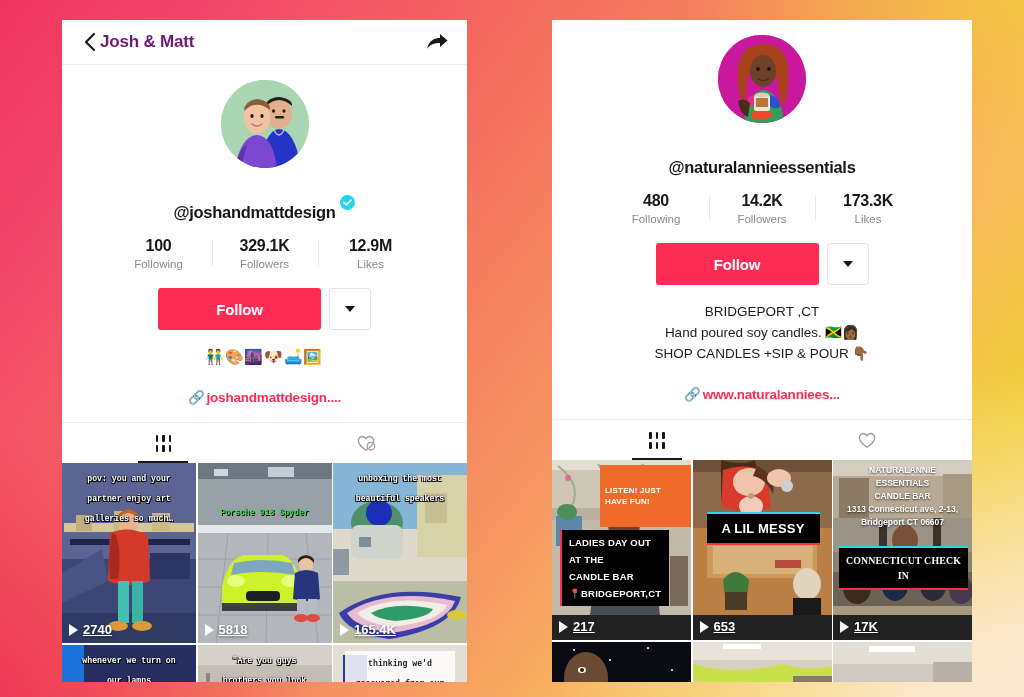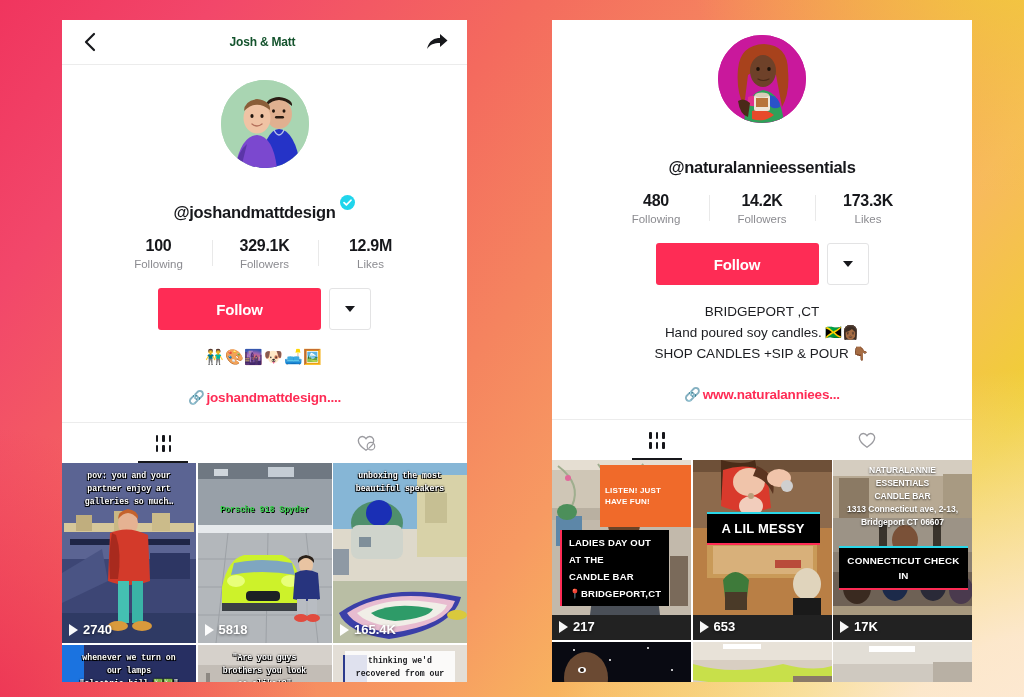--- a/index.html
+++ b/index.html
@@ -48,24 +48,23 @@
   .hdr {
     height: 45px;
     display: flex;
     align-items: center;
     padding: 0 18px;
     border-bottom: 1px solid #ececec;
     background: #fff;
   }
   .hdr-title {
     flex: 1;
-    text-align: center;
-    font-size: 12px;
+    font-size: 17px;
     font-weight: bold;
-    color: #14532d;
+    color: #701a75;
     letter-spacing: -0.2px;
     white-space: nowrap;
     overflow: hidden;
   }
   .back-ico { width: 20px; height: 22px; flex: 0 0 20px; }
   .share-ico { width: 24px; height: 22px; flex: 0 0 24px; }
 
   
   .profile { padding-top: 15px; background: #fff; }
   .avatar-wrap { display: flex; justify-content: center; }
@@ -218,36 +217,37 @@
   .vcell.short { height: 48px; }
   .vcap {
     position: absolute;
     top: 6px; left: 0; right: 0;
     text-align: center;
     padding: 0 5px;
     font-family: "Liberation Mono", monospace;
     font-size: 8.2px;
     font-weight: bold;
     color: #fff;
-    line-height: 13px;
+    line-height: 20px;
     text-shadow: 0 0 2px #000, 1px 1px 0 #000, -1px 1px 0 #000;
     z-index: 3;
     white-space: pre-line;
   }
   .vcap.dark { color: #17181c; text-shadow: none; background: rgba(255,255,255,0.85); margin: 0 12px; padding: 3px 2px; }
   .vcap.green { color: #35d24a; text-shadow: 1px 1px 0 #000; top: 40px; }
   .plays {
     position: absolute;
     left: 7px; bottom: 6px;
     display: flex; align-items: center; gap: 5px;
     color: #fff;
     font-size: 13px;
     font-weight: bold;
     text-shadow: 0 1px 3px rgba(0,0,0,0.55);
     z-index: 4;
+    text-decoration: underline;
   }
   .play-ico {
     width: 0; height: 0;
     border-top: 6px solid transparent;
     border-bottom: 6px solid transparent;
     border-left: 9.5px solid #fff;
     opacity: 0.97;
   }
 
   
@@ -680,21 +680,21 @@
         <ellipse cx="100" cy="126" rx="13" ry="15" fill="#2a2a38"></ellipse>
         <ellipse cx="100" cy="118" rx="9" ry="10" fill="#d8ae88"></ellipse>
         <ellipse cx="128" cy="130" rx="12" ry="14" fill="#4a3a4e"></ellipse>
         <rect x="0" y="146" width="139" height="9" fill="#a8997f"></rect>
       </svg>
       <div style="position:absolute; top:4px; left:0; right:0; z-index:4; text-align:center; color:#fff; font-size:8.5px; font-weight:bold; line-height:13px; white-space:pre-line; text-shadow:0 1px 2px rgba(0,0,0,0.7);">NATURALANNIE
 ESSENTIALS
 CANDLE BAR
 1313 Connecticut ave, 2-13,
 Bridgeport CT 06607</div>
-      <div class="chip c-cyan" style="left:6px; right:4px; top:86px; text-align:center; padding:5px 3px; font-size:9.8px;">CONNECTICUT CHECK IN</div>
+      <div class="chip c-cyan" style="left:6px; right:4px; top:86px; text-align:center; padding:5px 3px; font-size:9.8px;font-family:Liberation Serif, serif;">CONNECTICUT CHECK IN</div>
       <div class="plays">
         <span class="play-ico"></span>
         <span>17K</span>
       </div>
     </div>
 
     <div class="vcell short" style="height:58px">
       <svg class="scene" viewBox="0 0 139 58" preserveAspectRatio="none">
         <rect width="139" height="58" fill="#090a12"></rect>
         <circle cx="22" cy="8" r="1" fill="#fff"></circle>

